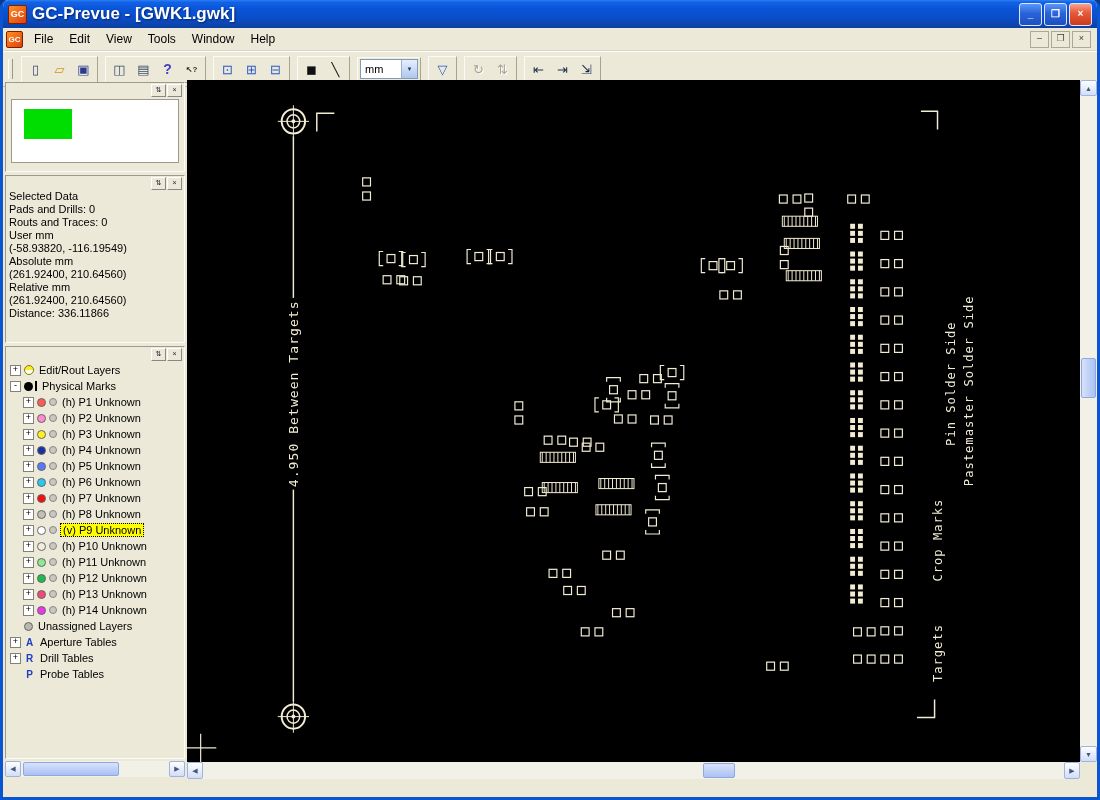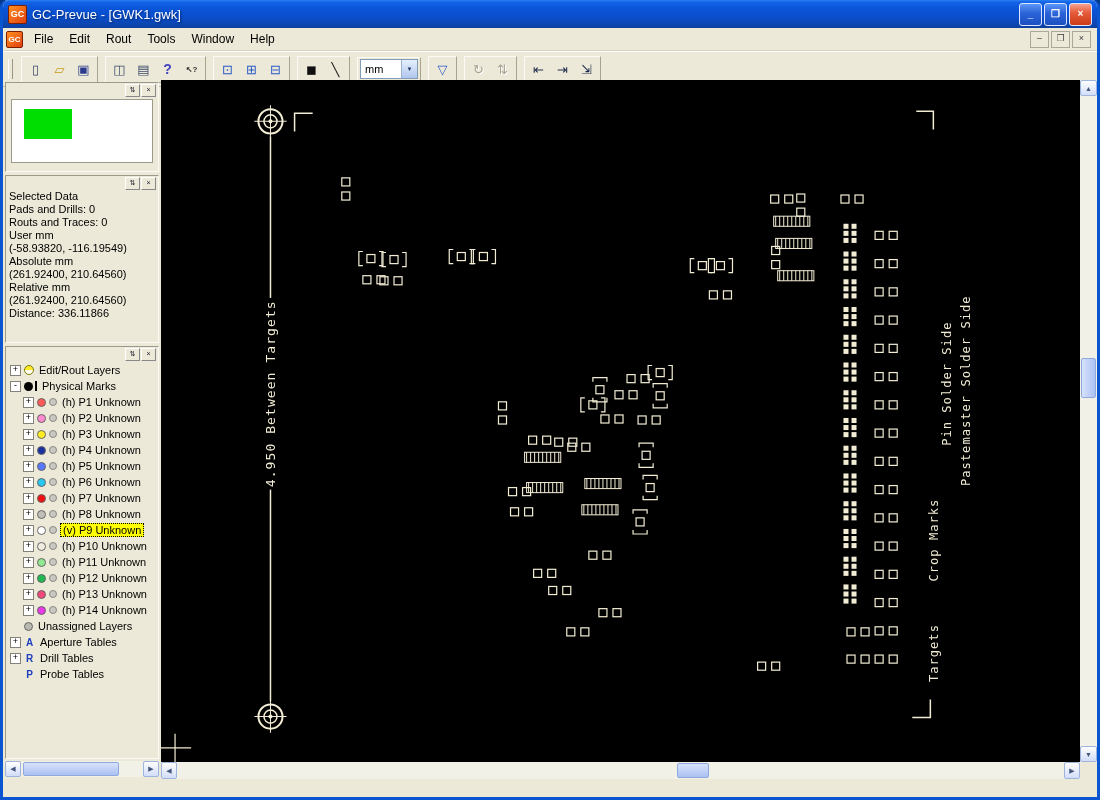--- a/index.html
+++ b/index.html
@@ -1,21 +1,21 @@
 <!DOCTYPE html>
 <html><head>
 <meta charset="utf-8">
 <style>
   html,body{margin:0;padding:0;}
   body{width:1100px;height:800px;background:#083a8c;font-family:"Liberation Sans",sans-serif;position:relative;overflow:hidden;}
   .window{position:absolute;inset:0;box-sizing:border-box;border:3px solid #0a55d0;border-top:none;border-radius:8px 8px 0 0;background:#ece9d8;overflow:hidden;}
   
   .titlebar{height:28px;background:linear-gradient(180deg,#2a80f2 0%,#1262e8 8%,#0a54d8 32%,#0a4ecb 62%,#0c45ae 88%,#0e3f9e 100%);border-radius:5px 5px 0 0;display:flex;align-items:center;gap:5px;padding:0 5px;}
   .app-icon{width:17px;height:17px;flex:none;background:linear-gradient(135deg,#ff9020,#e04010);color:#fff;font-size:9px;font-weight:bold;display:grid;place-items:center;border-radius:2px;border:1px solid #7c1e00;}
-  .title-text{color:#fff;font-weight:normal;font-size:13px;text-shadow:1px 1px 2px #03266e;flex:1;white-space:nowrap;}
+  .title-text{color:#fff;font-weight:bold;font-size:17px;text-shadow:1px 1px 2px #03266e;flex:1;white-space:nowrap;}
   .tb-controls{display:flex;gap:2px;}
   .wbtn{width:21px;height:21px;border-radius:3px;border:1px solid #dce6ff;display:grid;place-items:center;color:#fff;font-size:10px;font-weight:bold;line-height:1;}
   .wbtn.minb,.wbtn.maxb{background:linear-gradient(180deg,#5a96f8,#2a62d8 45%,#1c50c0);}
   .wbtn.closeb{background:linear-gradient(180deg,#f6a38e,#e65c3c 40%,#cc3a18);}
   
   .menubar{height:22px;display:flex;align-items:center;padding:0 3px;background:#ece9d8;border-bottom:1px solid #d8d4c4;}
   .mdi-icon{width:15px;height:15px;flex:none;background:linear-gradient(135deg,#ff9020,#e04010);color:#fff;font-size:8px;font-weight:bold;display:grid;place-items:center;border-radius:2px;border:1px solid #7c1e00;margin-right:3px;}
   .menu-items{display:flex;}
   .menu-item{padding:3px 8px;font-size:12px;color:#000;}
   .mdi-controls{margin-left:auto;display:flex;gap:2px;padding-right:3px;}
@@ -25,21 +25,21 @@
   .tgrip{width:3px;height:20px;border-left:1px solid #fff;border-right:1px solid #9a9788;margin:0 1px;}
   .tb-group{display:flex;align-items:center;gap:1px;padding:1px 2px;border:1px solid;border-color:#fbfaf6 #a8a490 #a8a490 #fbfaf6;background:#ece9d8;}
   .tbtn{width:23px;height:23px;display:grid;place-items:center;font-size:13px;color:#222;cursor:default;}
   .tbtn.text{font-size:8px;font-weight:bold;letter-spacing:0;}
   .tbtn.big{font-size:14px;}
   .tbtn.disabled{color:#a8a494;text-shadow:1px 1px 0 #fff;}
   .units{display:flex;align-items:center;width:58px;height:20px;background:#fff;border:1px solid #7f9db9;font-size:11px;padding-left:4px;box-sizing:border-box;}
   .units .uarrow{margin-left:auto;width:15px;height:18px;background:linear-gradient(180deg,#e6f0fc,#b0c6ee);border-left:1px solid #9ab0cc;display:grid;place-items:center;font-size:6px;color:#223a66;}
   
   .main{position:absolute;top:80px;left:0;right:0;bottom:18px;display:flex;}
-  .left-panel{width:158px;flex:none;display:flex;flex-direction:column;padding:2px 2px 0 2px;box-sizing:border-box;}
+  .left-panel{width:184px;flex:none;display:flex;flex-direction:column;padding:2px 2px 0 2px;box-sizing:border-box;}
   .pane{border:1px solid;border-color:#9c9a8a #fbfaf4 #fbfaf4 #9c9a8a;margin-bottom:3px;background:#ece9d8;overflow:hidden;}
   .pane-head{height:13px;display:flex;justify-content:flex-end;gap:1px;padding:1px 2px 0;}
   .pane-head-btn{width:13px;height:11px;border:1px solid;border-color:#fff #888 #888 #fff;background:#ece9d8;font-size:7px;line-height:10px;text-align:center;color:#223;}
   .preview-pane{height:88px;flex:none;}
   .preview-box{margin:2px 5px;height:62px;background:#fff;border:1px solid #9c9a8a;position:relative;}
   .board-rect{position:absolute;left:12px;top:9px;width:48px;height:30px;background:#00dd00;}
   .info-pane{height:166px;flex:none;}
   .info-line{font-size:11px;line-height:13px;padding-left:3px;color:#000;white-space:nowrap;overflow:hidden;}
   .tree-pane{flex:1;margin-bottom:2px;}
   .tree-box{padding-top:1px;}
@@ -88,21 +88,21 @@
       <span class="wbtn maxb">❐</span>
       <span class="wbtn closeb">×</span>
     </span>
   </div>
 
   <div class="menubar">
     <span class="mdi-icon">GC</span>
     <div class="menu-items" id="menu-items">
         <span class="menu-item">File</span>
         <span class="menu-item">Edit</span>
-        <span class="menu-item">Rout</span>
+        <span class="menu-item">View</span>
         <span class="menu-item">Tools</span>
         <span class="menu-item">Window</span>
         <span class="menu-item">Help</span>
       </div>
     <span class="mdi-controls">
       <span class="mdi-btn">–</span>
       <span class="mdi-btn">❐</span>
       <span class="mdi-btn">×</span>
     </span>
   </div>

